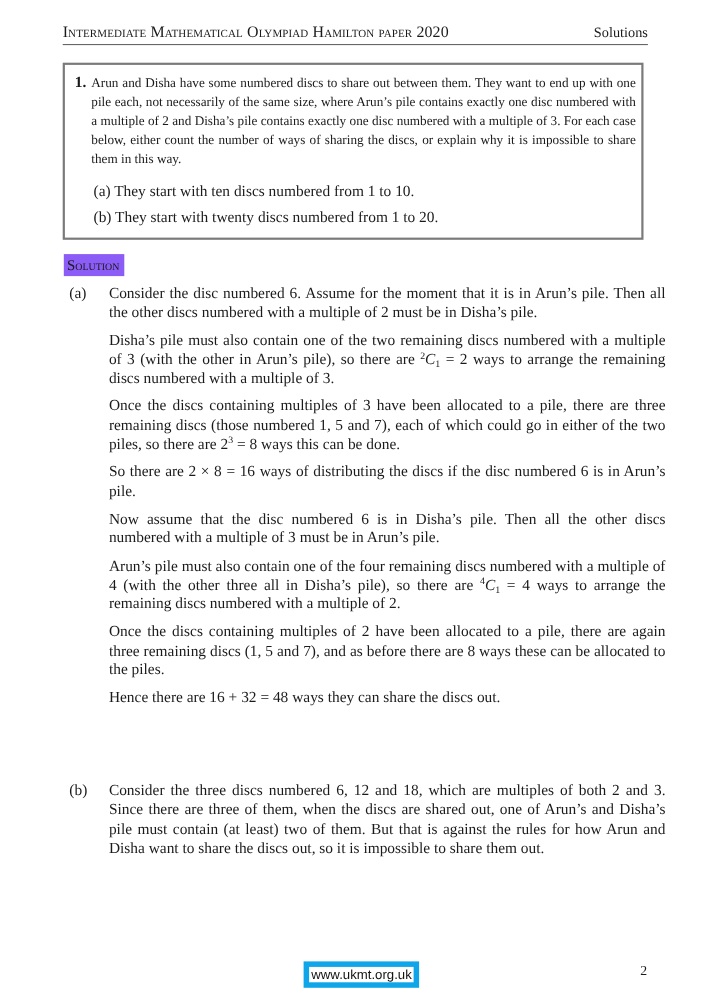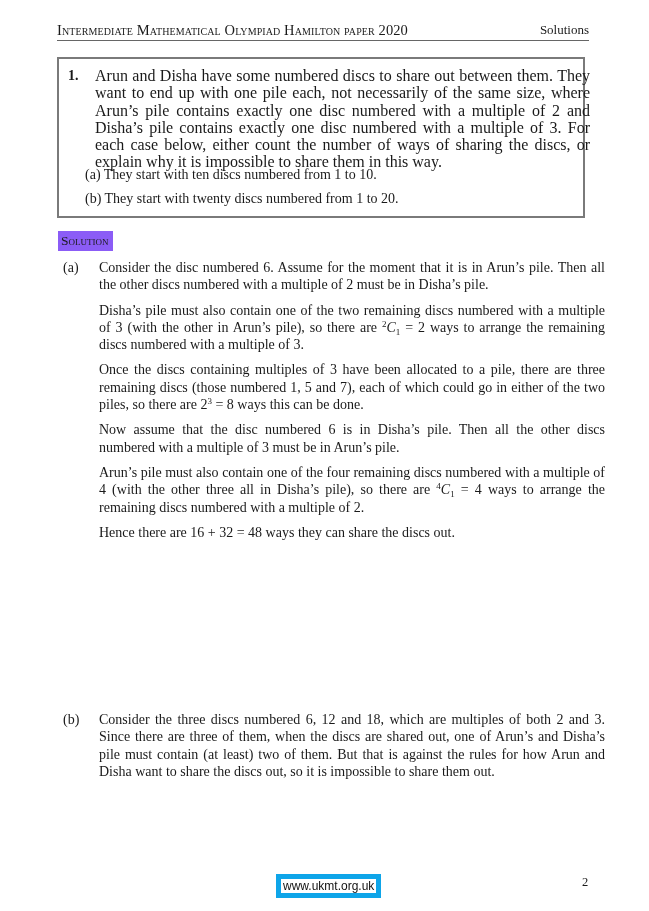--- a/index.html
+++ b/index.html
@@ -5,21 +5,21 @@
     html, body { margin: 0; padding: 0; background: #ffffff; }
     body { width: 649px; height: 911px; position: relative; overflow: hidden;
            font-family: "Liberation Serif", "DejaVu Serif", serif; color: #1a1a1a; }
     .header { position: absolute; left: 57px; top: 22px; width: 532px; height: 18px;
               border-bottom: 1.5px solid #666; display: flex; justify-content: space-between; align-items: flex-end; }
     .header .title { font-size: 14.5px; font-variant: small-caps; letter-spacing: 0.1px; line-height: 16px; padding-bottom: 2px; }
     .header .right { font-size: 13px; line-height: 16px; padding-bottom: 2px; margin-top: 24px; }
     .qbox { position: absolute; left: 57px; top: 57px; width: 528px; height: 161px;
             border: 2px solid #7a7a7a; box-sizing: border-box; }
     .qnum { position: absolute; left: 9px; top: 8px; font-weight: bold; font-size: 14px; line-height: 17.3px; }
-    .qtext { position: absolute; left: 36px; top: 8px; width: 495px; font-size: 16px; line-height: 17.3px; text-align: justify; }
+    .qtext { position: absolute; left: 24px; top: 8px; width: 495px; font-size: 12px; line-height: 17.3px; text-align: justify; }
     .qtext p { margin: 0; }
     .qparts { position: absolute; left: 26px; top: 107px; font-size: 14px; line-height: 17.3px; }
     .qparts div { margin-bottom: 7px; }
     .solhead { position: absolute; left: 58px; top: 231px; background: #8b5cf6; padding: 1px 4px 2px 3px;
                font-variant: small-caps; font-size: 13.5px; line-height: 17px; }
     .part { position: absolute; left: 63px; width: 528px; font-size: 14px; line-height: 17.3px; }
     .part .lbl { position: absolute; left: 0; top: 0; }
     .part .body { position: absolute; left: 36px; width: 506px; text-align: justify; }
     .part .body p { margin: 0 0 8px 0; }
     sup { font-size: 9px; line-height: 0; vertical-align: 5px; }
@@ -50,22 +50,24 @@
 </div>
 
 <div class="solhead">Solution</div>
 
 <div class="part" style="top:259px;">
   <span class="lbl">(a)</span>
   <div class="body">
     <p>Consider the disc numbered 6. Assume for the moment that it is in Arun’s pile. Then all the other discs numbered with a multiple of 2 must be in Disha’s pile.</p>
     <p><span>Disha’s pile must also contain one of the two remaining discs numbered with a multiple of 3 (with the other in Arun’s pile), so there are </span><sup>2</sup><i>C</i><sub>1</sub><span> = 2 ways to arrange the remaining discs numbered with a multiple of 3.</span></p>
     <p><span>Once the discs containing multiples of 3 have been allocated to a pile, there are three remaining discs (those numbered 1, 5 and 7), each of which could go in either of the two piles, so there are 2</span><sup>3</sup><span> = 8 ways this can be done.</span></p>
+    <p>So there are 2 × 8 = 16 ways of distributing the discs if the disc numbered 6 is in Arun’s pile.</p>
     <p>Now assume that the disc numbered 6 is in Disha’s pile. Then all the other discs numbered with a multiple of 3 must be in Arun’s pile.</p>
     <p><span>Arun’s pile must also contain one of the four remaining discs numbered with a multiple of 4 (with the other three all in Disha’s pile), so there are </span><sup>4</sup><i>C</i><sub>1</sub><span> = 4 ways to arrange the remaining discs numbered with a multiple of 2.</span></p>
+    <p>Once the discs containing multiples of 2 have been allocated to a pile, there are again three remaining discs (1, 5 and 7), and as before there are 8 ways these can be allocated to the piles.</p>
     <p>Hence there are 16 + 32 = 48 ways they can share the discs out.</p>
   </div>
 </div>
 
 <div class="part" style="top:711px;">
   <span class="lbl">(b)</span>
   <div class="body">
     <p>Consider the three discs numbered 6, 12 and 18, which are multiples of both 2 and 3. Since there are three of them, when the discs are shared out, one of Arun’s and Disha’s pile must contain (at least) two of them. But that is against the rules for how Arun and Disha want to share the discs out, so it is impossible to share them out.</p>
   </div>
 </div>

